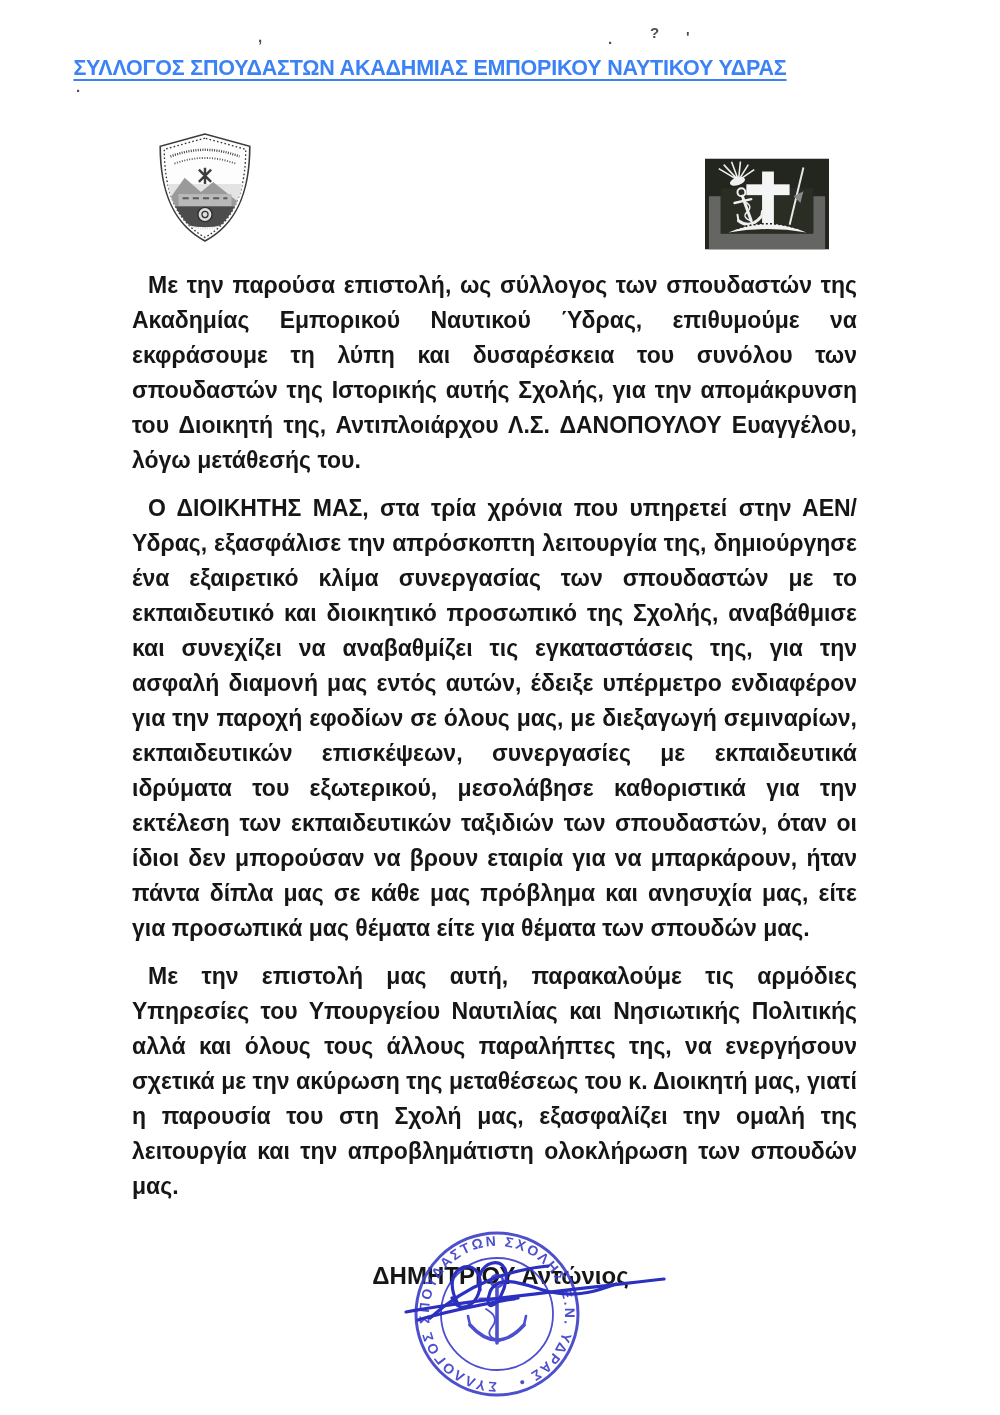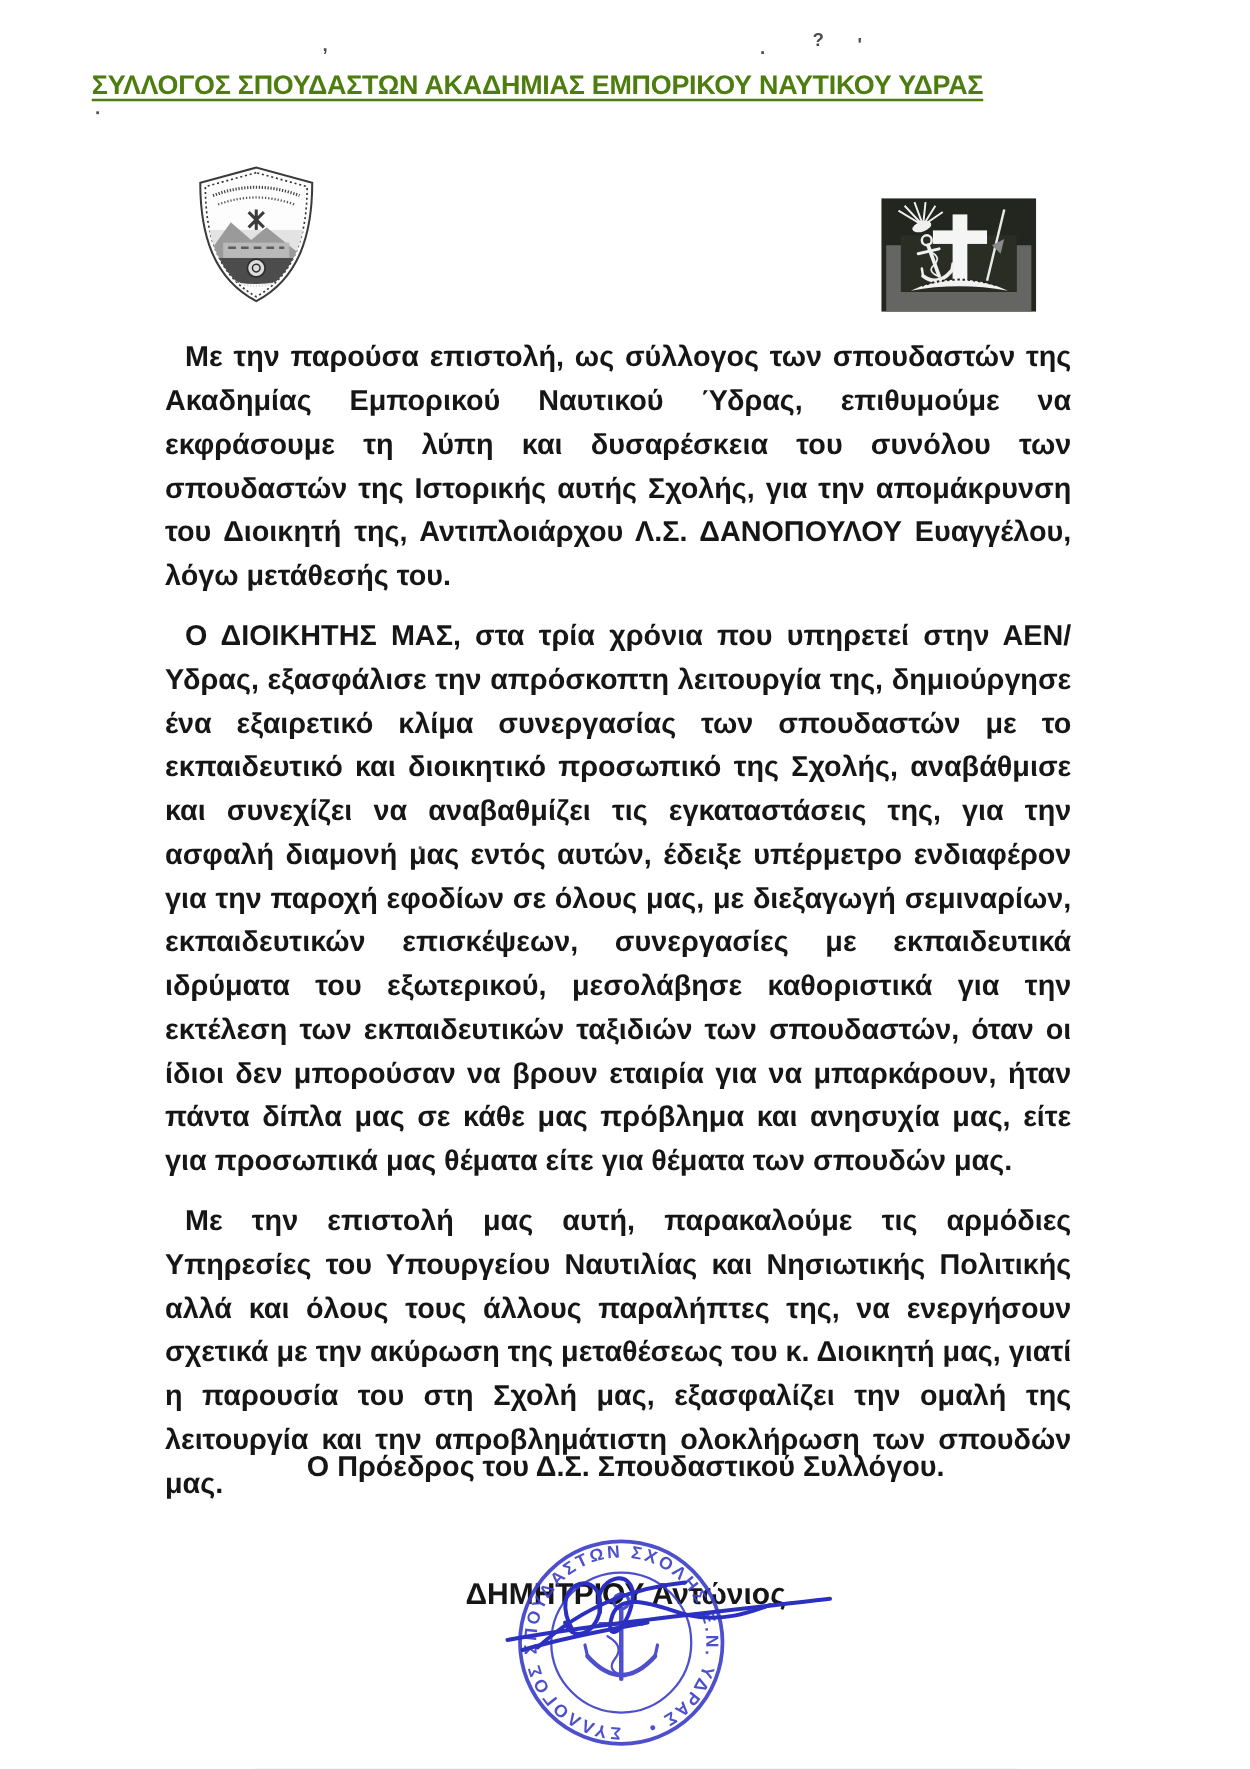--- a/index.html
+++ b/index.html
@@ -11,21 +11,21 @@
     font-family:"Liberation Sans","DejaVu Sans",sans-serif;
     color:#161616;
     overflow:hidden;
   }
   .doc-title{
     position:absolute;top:56px;left:0;width:860px;
     text-align:center;
     font-size:21.5px;font-weight:bold;letter-spacing:-0.2px;
     text-decoration:underline;
     text-underline-offset:4px;
-    color:#4d7c0f;
+    color:#3b82f6;
   }
   .crest{position:absolute;top:131px;left:150px;width:110px;height:114px;}
   .flag-emblem{position:absolute;top:158px;left:705px;width:124px;height:92px;}
   .body-text{
     position:absolute;top:268px;left:132px;width:737px;
     font-size:23px;font-weight:bold;line-height:35px;
     text-align:justify;
   }
   .body-text p{margin:0 12px 13px 0;text-indent:16px;}
   .closing-line{
@@ -122,21 +122,20 @@
       <path d="M33,71 Q63,61 95,71" stroke="#23261e" stroke-width="1.6" stroke-dasharray="2 2.2" fill="none"></path>
     </svg>
   </div>
 
   <div class="body-text">
     <p>Με την παρούσα επιστολή, ως σύλλογος των σπουδαστών της Ακαδημίας Εμπορικού Ναυτικού Ύδρας, επιθυμούμε να εκφράσουμε τη λύπη και δυσαρέσκεια του συνόλου των σπουδαστών της Ιστορικής αυτής Σχολής, για την απομάκρυνση του Διοικητή της, Αντιπλοιάρχου Λ.Σ. ΔΑΝΟΠΟΥΛΟΥ Ευαγγέλου, λόγω μετάθεσής του.</p>
     <p>Ο ΔΙΟΙΚΗΤΗΣ ΜΑΣ, στα τρία χρόνια που υπηρετεί στην ΑΕΝ/Υδρας, εξασφάλισε την απρόσκοπτη λειτουργία της, δημιούργησε ένα εξαιρετικό κλίμα συνεργασίας των σπουδαστών με το εκπαιδευτικό και διοικητικό προσωπικό της Σχολής, αναβάθμισε και συνεχίζει να αναβαθμίζει τις εγκαταστάσεις της, για την ασφαλή διαμονή μας εντός αυτών, έδειξε υπέρμετρο ενδιαφέρον για την παροχή εφοδίων σε όλους μας, με διεξαγωγή σεμιναρίων, εκπαιδευτικών επισκέψεων, συνεργασίες με εκπαιδευτικά ιδρύματα του εξωτερικού, μεσολάβησε καθοριστικά για την εκτέλεση των εκπαιδευτικών ταξιδιών των σπουδαστών, όταν οι ίδιοι δεν μπορούσαν να βρουν εταιρία για να μπαρκάρουν, ήταν πάντα δίπλα μας σε κάθε μας πρόβλημα και ανησυχία μας, είτε για προσωπικά μας θέματα είτε για θέματα των σπουδών μας.</p>
     <p>Με την επιστολή μας αυτή, παρακαλούμε τις αρμόδιες Υπηρεσίες του Υπουργείου Ναυτιλίας και Νησιωτικής Πολιτικής αλλά και όλους τους άλλους παραλήπτες της, να ενεργήσουν σχετικά με την ακύρωση της μεταθέσεως του κ. Διοικητή μας, γιατί η παρουσία του στη Σχολή μας, εξασφαλίζει την ομαλή της λειτουργία και την απροβλημάτιστη ολοκλήρωση των σπουδών μας.</p>
   </div>
 
-  <div class="closing-line">Ο Πρόεδρος του Δ.Σ. Σπουδαστικού Συλλόγου.</div>
 
   <div class="signatory">ΔΗΜΗΤΡΙΟΥ Αντώνιος</div>
 
   <div class="stamp">
     <svg viewBox="0 0 170 170" xmlns="http://www.w3.org/2000/svg">
       <defs>
         <path id="stampTextCircle" d="M 85 153 A 68 68 0 0 1 85 17 A 68 68 0 0 1 85 153"></path>
       </defs>
       <circle class="stamp-ring" cx="85" cy="85" r="81" stroke-width="3"></circle>
       <circle class="stamp-ring" cx="85" cy="85" r="56" stroke-width="1.8"></circle>

